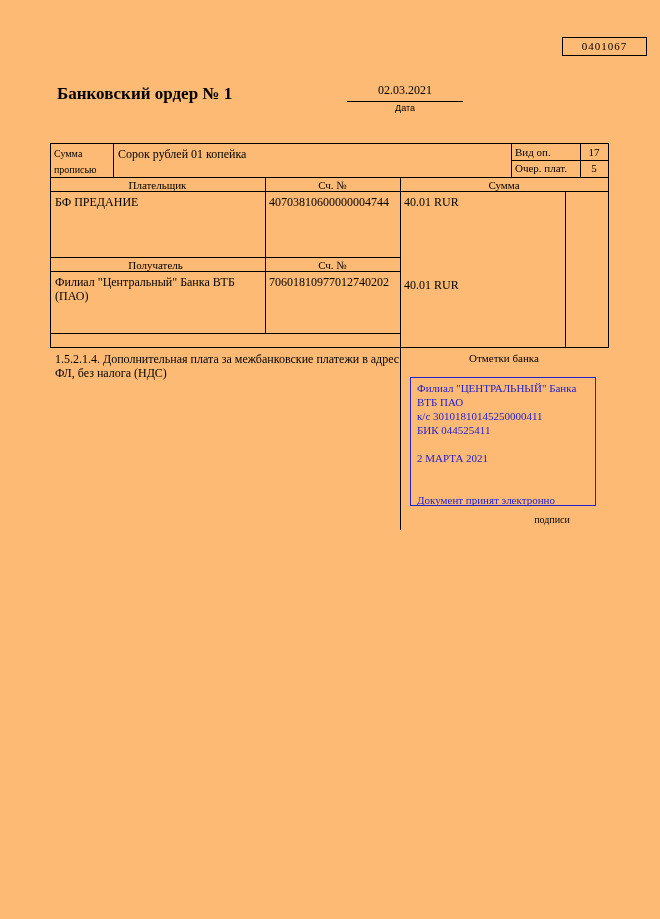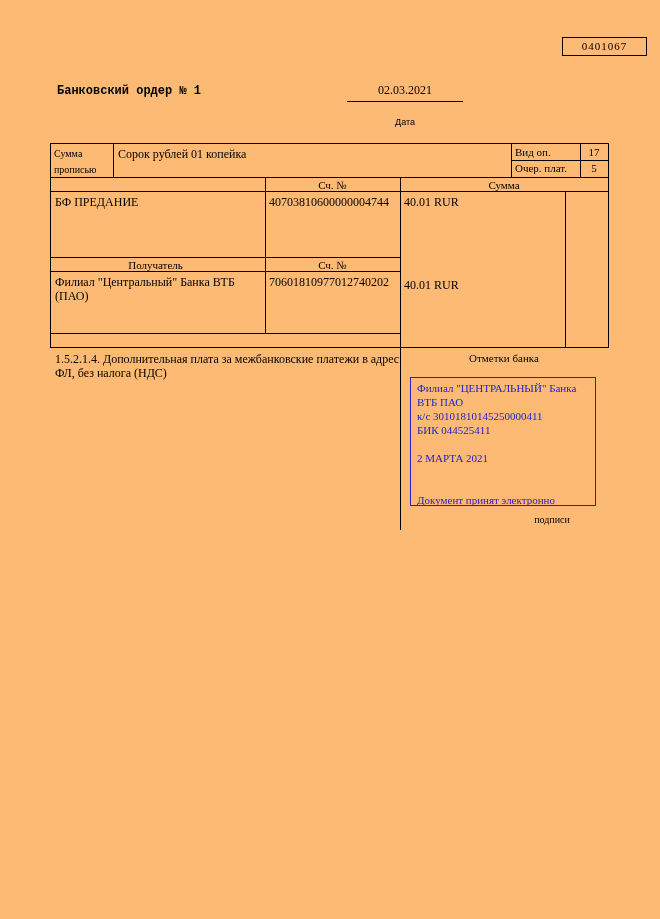--- a/index.html
+++ b/index.html
@@ -14,42 +14,42 @@
     overflow: hidden;
   }
   .abs { position: absolute; }
   .hline { position: absolute; height: 1px; background: #000; }
   .vline { position: absolute; width: 1px; background: #000; }
   .t12 { font-size: 12px; line-height: 14px; }
   .t11 { font-size: 11px; line-height: 13px; }
   .t10 { font-size: 10px; line-height: 16px; }
   .center { text-align: center; }
   .title {
-    font-family: Liberation Mono, monospace;
+    font-family: Liberation Serif, serif;
     font-weight: bold;
-    font-size: 12px;
+    font-size: 17px;
   }
   .form-code-box {
     border: 1px solid #000;
     font-size: 11px;
     text-align: center;
     line-height: 16px;
     letter-spacing: 1px;
   }
   .date-value {
     font-size: 12px;
     text-align: center;
     border-bottom: 1px solid #000;
     padding-bottom: 3px;
   }
   .date-label {
     font-family: "Liberation Sans", sans-serif;
     font-size: 9px;
     text-align: center;
-    padding-top: 16px;
+    padding-top: 2px;
   }
   .stamp {
     border: 1px solid #2222cc;
     color: #2222cc;
     font-size: 11px;
     line-height: 14px;
     padding: 3px 6px;
     white-space: pre-line;
     box-sizing: border-box;
   }
@@ -86,20 +86,21 @@
   <div class="vline" style="left:400px;top:177px;height:353px;"></div>
   <div class="vline" style="left:565px;top:191px;height:156px;"></div>
 
   <div class="abs t10" style="left:54px;top:146px;width:56px;">Сумма прописью</div>
   <div class="abs t12" style="left:118px;top:147px;width:380px;">Сорок рублей 01 копейка</div>
   <div class="abs t11" style="left:515px;top:146px;">Вид оп.</div>
   <div class="abs t11 center" style="left:580px;top:146px;width:28px;">17</div>
   <div class="abs t11" style="left:515px;top:162px;">Очер. плат.</div>
   <div class="abs t11 center" style="left:580px;top:162px;width:28px;">5</div>
 
+  <div class="abs t11 center" style="left:50px;top:179px;width:215px;">Плательщик</div>
   <div class="abs t11 center" style="left:265px;top:179px;width:135px;">Сч. №</div>
   <div class="abs t11 center" style="left:400px;top:179px;width:208px;">Сумма</div>
 
   <div class="abs t12" style="left:55px;top:195px;width:200px;">БФ ПРЕДАНИЕ</div>
   <div class="abs t12" style="left:269px;top:195px;width:128px;">40703810600000004744</div>
   <div class="abs t12" style="left:404px;top:195px;width:155px;">40.01 RUR</div>
 
   <div class="abs t11 center" style="left:40px;top:259px;width:215px;padding-left:8px;">Получатель</div>
   <div class="abs t11 center" style="left:265px;top:259px;width:135px;">Сч. №</div>
 

